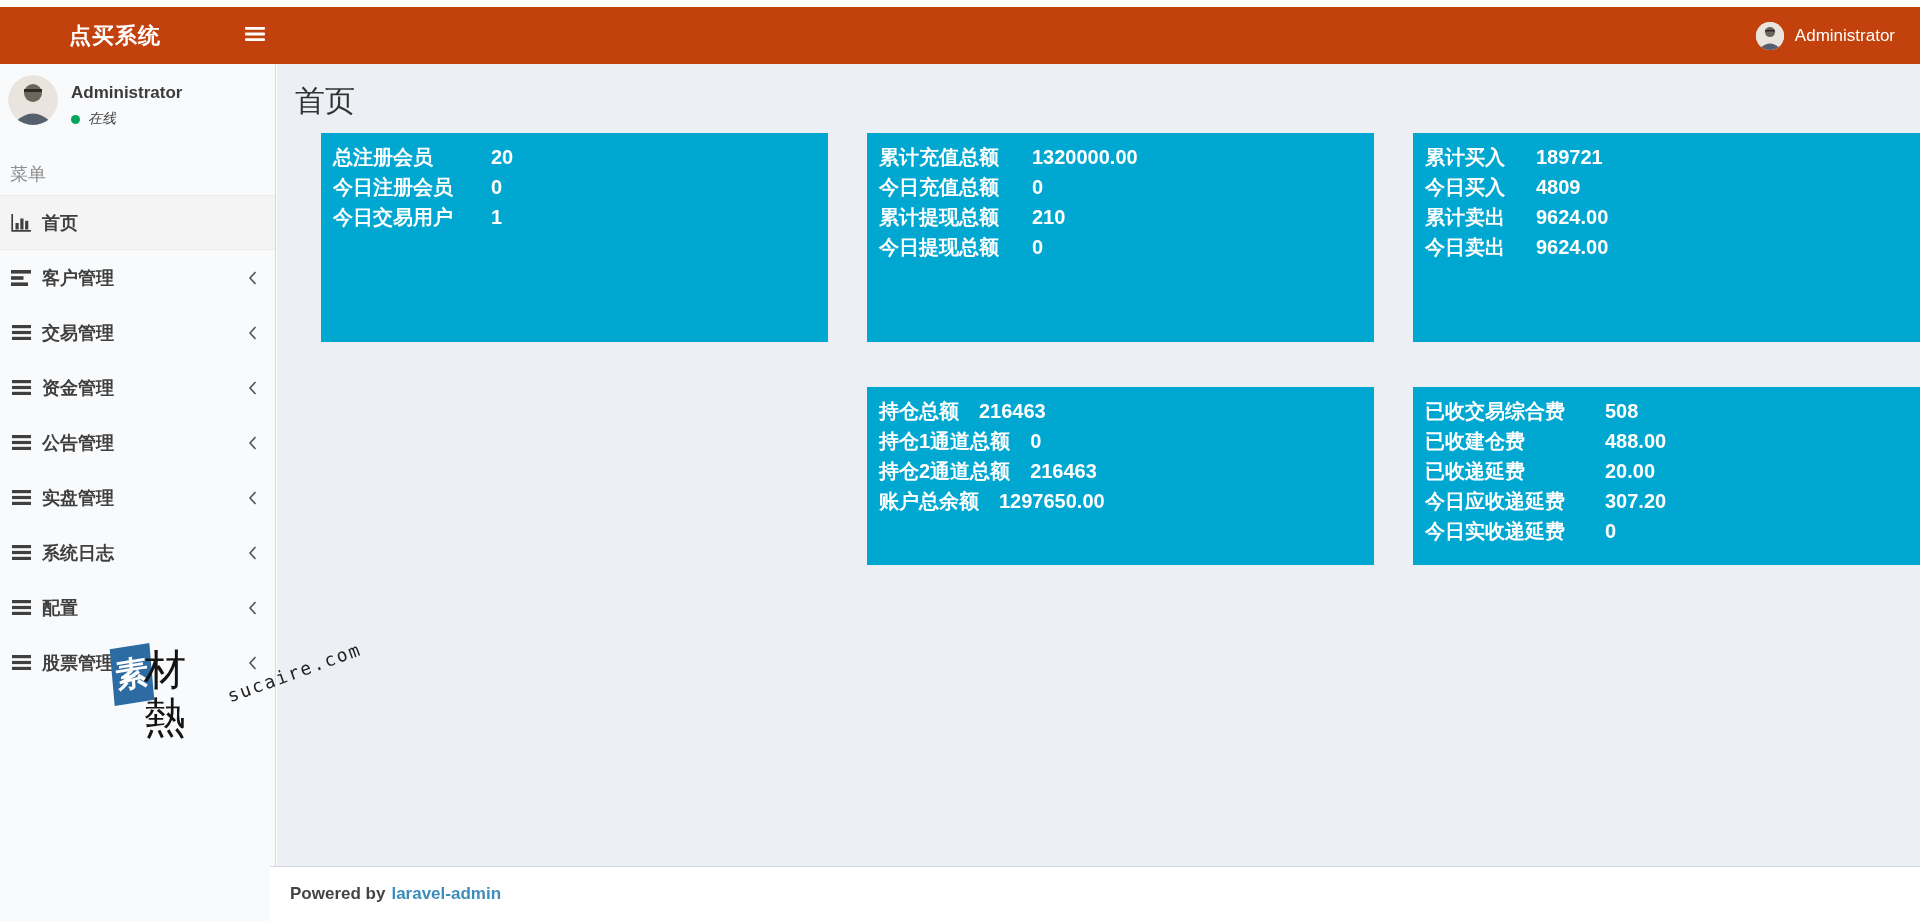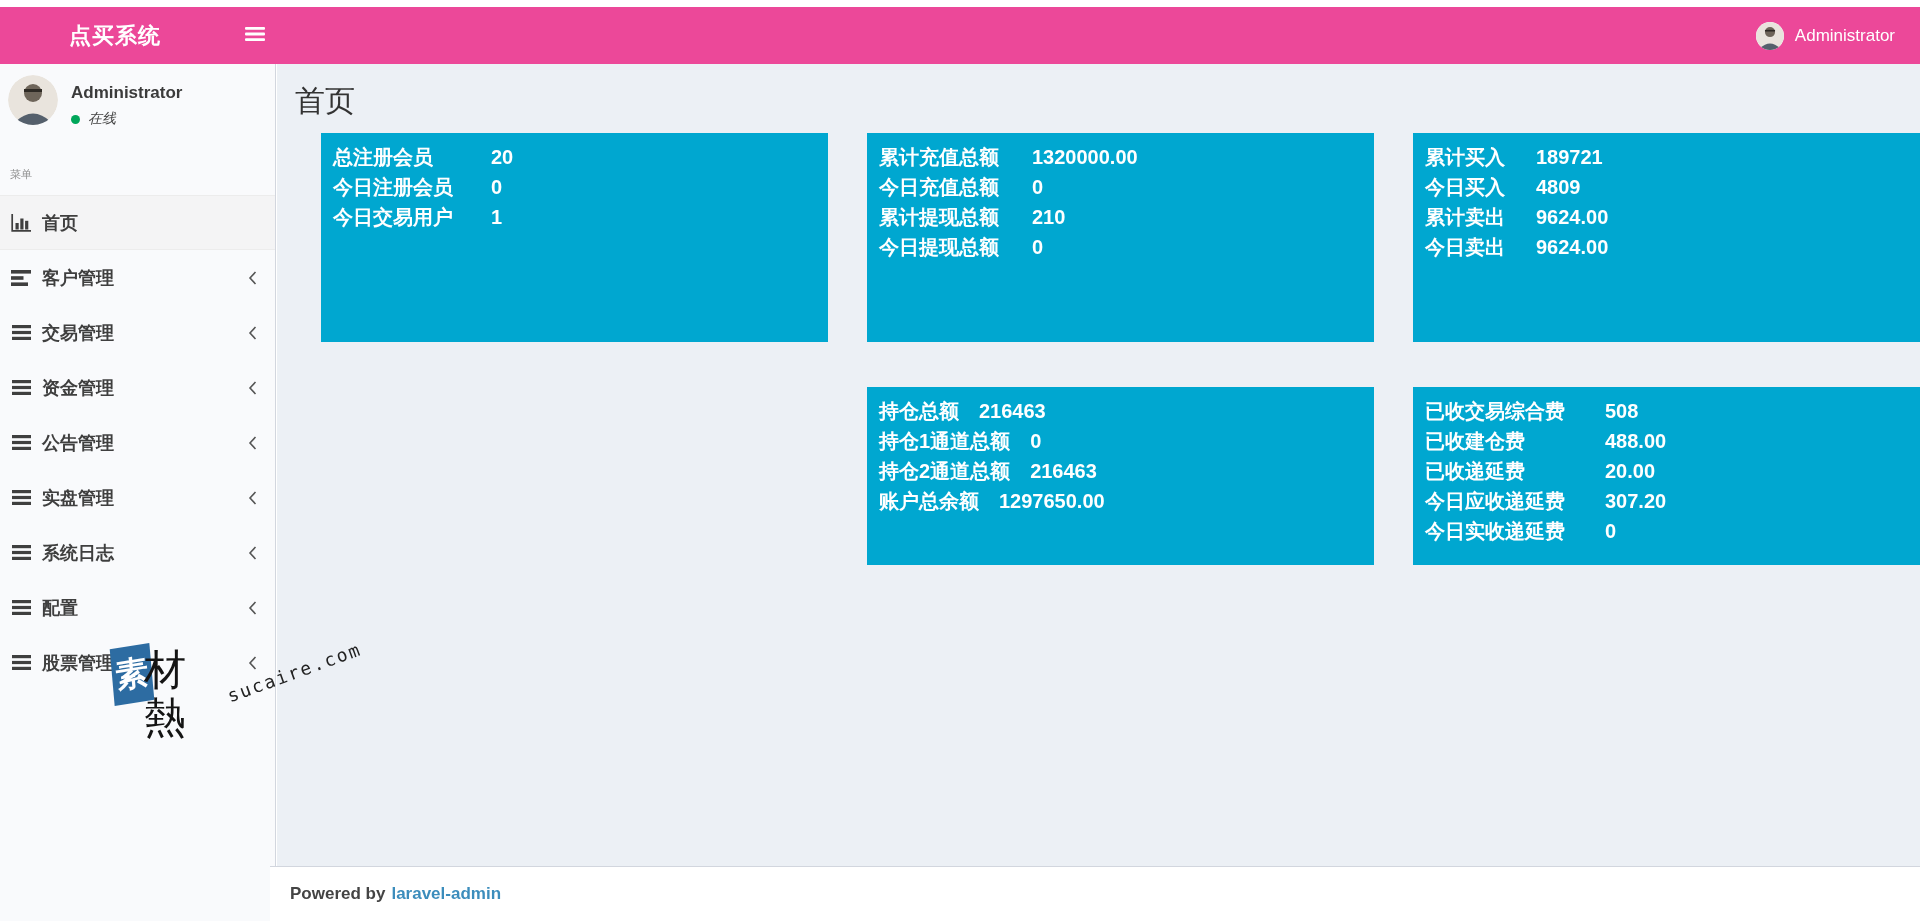--- a/index.html
+++ b/index.html
@@ -1,34 +1,34 @@
 <!DOCTYPE html>
 <html><head>
 <meta charset="utf-8">
 <style>
   html,body{margin:0;padding:0;background:#fff;font-family:"Liberation Sans",sans-serif;}
   .app{position:relative;width:1920px;height:921px;overflow:hidden;background:#fff;}
 
   
   .topstrip{position:absolute;top:0;left:0;right:0;height:7px;background:#ffffff;}
-  .navbar{position:absolute;top:7px;left:0;right:0;height:57px;background:#ec4899;display:flex;align-items:center;}
+  .navbar{position:absolute;top:7px;left:0;right:0;height:57px;background:#c2410c;display:flex;align-items:center;}
   .logo{width:230px;text-align:center;color:#fff;font-size:22px;font-weight:700;letter-spacing:1px;cursor:pointer;}
   .hamburger{margin-left:15px;width:44px;height:57px;display:flex;align-items:center;justify-content:flex-start;cursor:pointer;}
   .nav-right{margin-left:auto;display:flex;align-items:center;gap:11px;padding-right:25px;cursor:pointer;}
   .nav-avatar{width:28px;height:28px;border-radius:50%;overflow:hidden;background:#fff;}
   .nav-user-name{color:#fff;font-size:17px;}
 
   
   .sidebar{position:absolute;top:64px;left:0;bottom:0;width:276px;background:#f9fafc;border-right:1px solid #d2d6de;box-sizing:border-box;}
   .user-panel{display:flex;gap:13px;padding:11px 10px 11px 8px;}
   .user-avatar{width:50px;height:50px;border-radius:50%;overflow:hidden;flex:0 0 50px;}
   .user-name{font-size:17px;font-weight:700;color:#3b3b3b;margin:8px 0 7px;}
   .user-status{display:flex;align-items:center;gap:8px;font-size:14px;color:#444;font-style:italic;}
   .dot{width:9px;height:9px;border-radius:50%;background:#00a65a;}
-  .menu-header{margin-top:27px;padding-left:10px;font-size:11px;line-height:17px;color:#8e8e8e;}
+  .menu-header{margin-top:27px;padding-left:10px;font-size:18px;line-height:17px;color:#8e8e8e;}
   .menu{margin-top:12px;}
   .menu-item{height:55px;display:flex;align-items:center;padding:0 18px 0 10px;font-size:18px;font-weight:600;color:#3f3f3f;cursor:pointer;box-sizing:border-box;}
   .menu-item.active{background:#f4f4f5;border-top:1px solid #ececec;border-bottom:1px solid #ececec;}
   .menu-icon{width:22px;margin-right:10px;display:flex;align-items:center;justify-content:center;}
   .chevron{margin-left:auto;display:flex;align-items:center;}
 
   
   .content{position:absolute;left:277px;top:64px;right:0;bottom:55px;background:#ecf0f5;overflow:hidden;}
   .page-title{margin:20px 0 0 18px;font-size:30px;font-weight:400;color:#333;line-height:34px;}
   .box-row{display:flex;gap:39px;margin-left:18px;justify-content:flex-end;}

